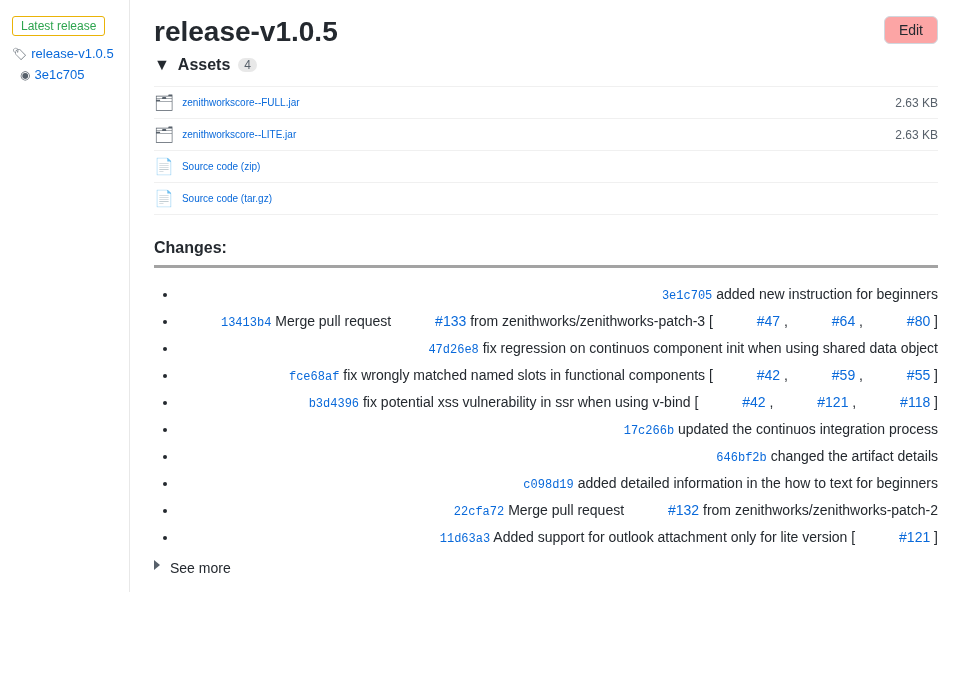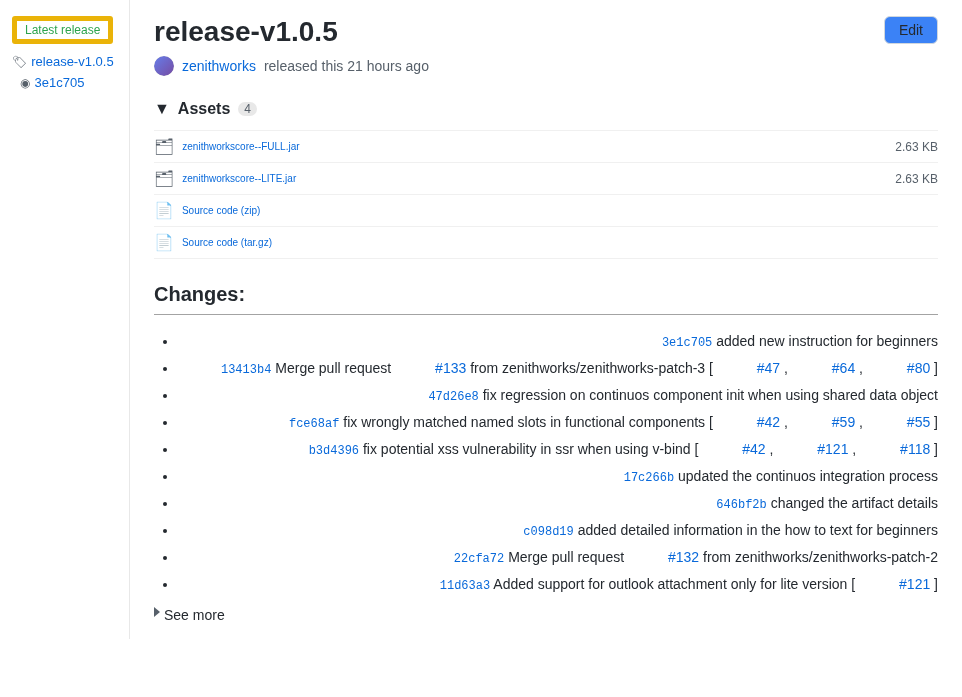--- a/index.html
+++ b/index.html
@@ -13,21 +13,21 @@
 
     
     .sidebar {
       width: 130px;
       min-width: 130px;
       padding: 16px 12px;
       border-right: 1px solid #e8e8e8;
     }
     .latest-release-badge {
       display: inline-block;
-      border: 5px solid #eab308;
+      border: 1px solid #eab308;
       color: #2da44e;
       font-size: 12px;
       padding: 2px 8px;
       border-radius: 3px;
       margin-bottom: 10px;
       white-space: nowrap;
     }
     .sidebar-tag {
       display: flex;
       align-items: center;
@@ -63,21 +63,21 @@
     }
 
     .release-title {
       font-size: 28px;
       font-weight: 600;
       color: #24292f;
     }
 
     .edit-button {
       border: 1px solid #d0d7de;
-      background: #3b82f6;
+      background: #fca5a5;
       color: #24292f;
       font-size: 14px;
       padding: 5px 14px;
       border-radius: 6px;
       cursor: pointer;
     }
 
     .release-meta {
       display: flex;
       align-items: center;
@@ -156,26 +156,26 @@
     .asset-size {
       color: #57606a;
       font-size: 12px;
     }
 
     
     .changes-section {
       margin-top: 16px;
     }
     .changes-title {
-      font-size: 20px;
+      font-size: 16px;
       font-weight: 600;
       color: #24292f;
       margin-bottom: 16px;
       padding-bottom: 8px;
-      border-bottom: 1px solid #a3a3a3;
+      border-bottom: 3px solid #a3a3a3;
     }
 
     .commit-list {
       list-style: disc;
       padding-left: 24px;
     }
     .commit-list li {
       margin-bottom: 6px;
       font-size: 14px;
       line-height: 1.5;
@@ -190,21 +190,21 @@
     }
     .issue-link {
       color: #0969da;
       text-decoration: none;
       margin-left: 40px;
     }
 
     .see-more {
       display: flex;
       align-items: flex-start;
-      gap: 4px;
+      gap: 10px;
       margin-top: 12px;
       font-size: 14px;
       cursor: pointer;
       color: #24292f;
     }
     .chevron-right {
       display: inline-block;
       width: 0;
       height: 0;
       border-top: 5px solid transparent;
@@ -227,27 +227,20 @@
   </div>
 </div>
 
 <div class="main">
 
   <div class="release-header">
     <h1 class="release-title">release-v1.0.5</h1>
     <button class="edit-button">Edit</button>
   </div>
 
-  <div class="release-meta">
-    <div class="avatar">
-      <div class="avatar-img"></div>
-    </div>
-    <a class="meta-link">zenithworks</a>
-    <span>released this 21 hours ago</span>
-  </div>
 
   <div class="assets-section">
     <div class="assets-header">
       <span>▼</span>
       <span>Assets</span>
       <span class="assets-count">4</span>
     </div>
 
     <div>
       <div class="asset-item">

